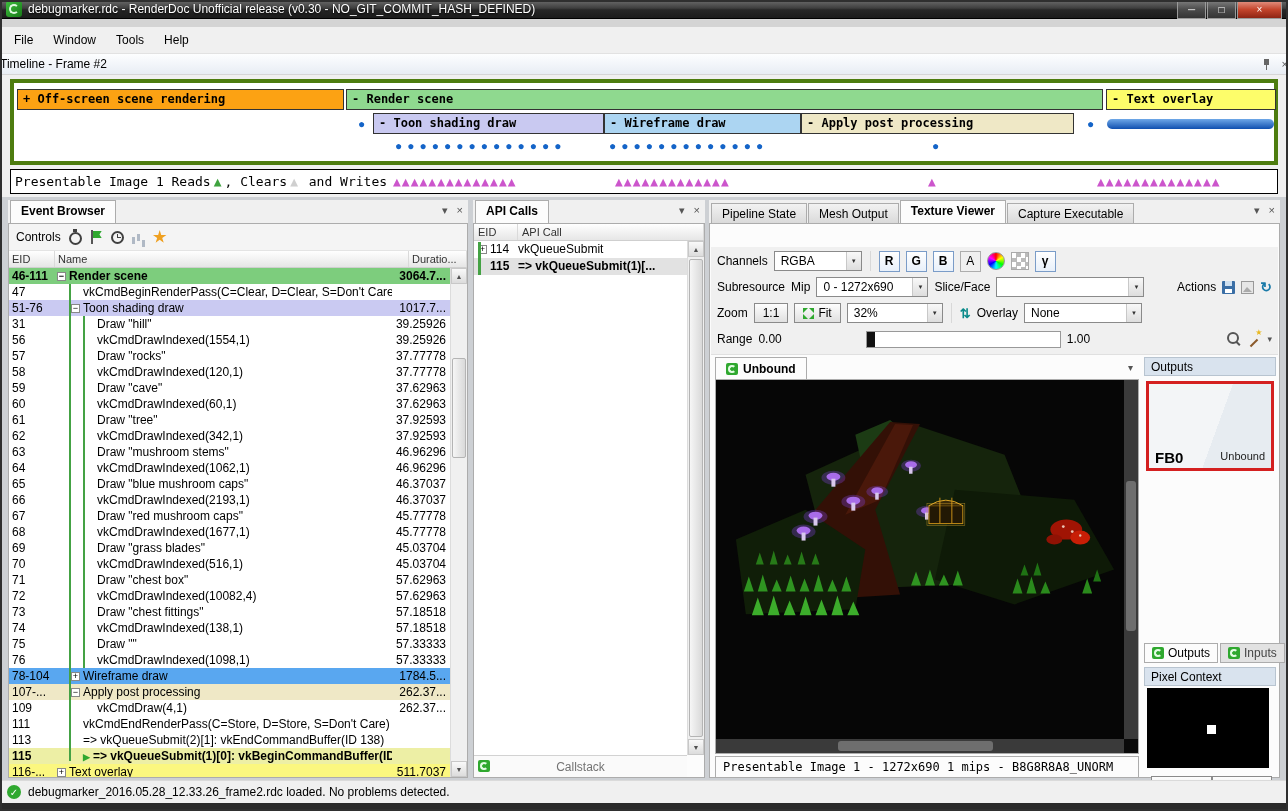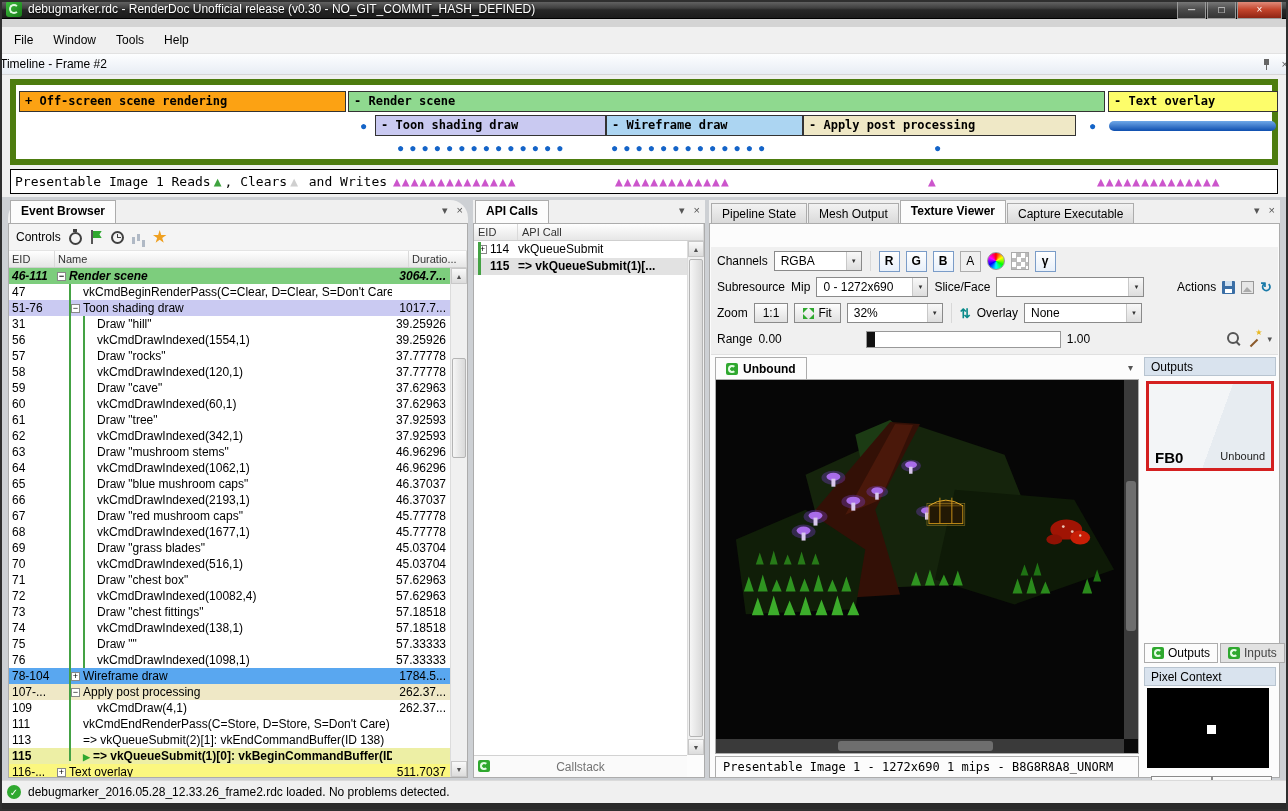--- a/index.html
+++ b/index.html
@@ -21,21 +21,21 @@
 .menu-item{padding:4px 10px;font-size:12px;}
 
 
 .timeline{position:absolute;top:54px;left:0;width:100%;height:143px;background:#F0F0F0;}
 .tl-header{height:21px;display:flex;align-items:center;gap:10px;padding:0 0;background:linear-gradient(#FDFEFF,#E8EDF4);border-bottom:1px solid #D6D6D6;}
 .tl-title{flex:1;font-size:12px;}
 .i-pin{width:11px;height:11px;position:relative;display:inline-block;}
 .i-pin::before{content:"";position:absolute;left:3px;top:0;width:5px;height:6px;background:#666;}
 .i-pin::after{content:"";position:absolute;left:5px;top:6px;width:1px;height:5px;background:#666;}
 .dock-ic{color:#555;font-size:11px;line-height:11px;}
-.tl-content{position:absolute;left:10px;right:10px;top:25px;height:86px;background:#fff;border:6px solid #4d7c0f;}
+.tl-content{position:absolute;left:10px;right:10px;top:25px;height:86px;background:#fff;border:4px solid #4d7c0f;}
 .tl-bar{position:absolute;height:21px;border:1px solid #333;font:bold 12px "DejaVu Sans Mono",monospace;line-height:19px;padding-left:5px;white-space:nowrap;overflow:hidden;}
 .tl-row1{top:6px;}.tl-row2{top:30px;}
 .bar-offscreen{left:3px;width:327px;background:#FCA213;}
 .bar-render{left:332px;width:757px;background:#8FD98F;}
 .bar-textoverlay{left:1092px;width:170px;background:#FDFD6A;}
 .bar-toon{left:359px;width:231px;background:#C9C9F1;}
 .bar-wireframe{left:590px;width:197px;background:#ACD5F2;}
 .bar-postproc{left:787px;width:273px;background:#EFE8C6;}
 .tl-dot{position:absolute;color:#1464C8;font-size:12px;line-height:10px;}
 .tl-pill{position:absolute;left:1093px;width:167px;height:10px;top:36px;border-radius:5px;background:linear-gradient(#6FA8E8,#0F4FAF);}
@@ -50,32 +50,32 @@
 
 .dock{position:absolute;left:0;top:197px;width:100%;height:583px;background:#CDD0D4;}
 .panel{position:absolute;background:#F0F0F0;}
 .panel-tabs{height:23px;display:flex;align-items:flex-end;padding-left:2px;position:relative;}
 .ptab{padding:3px 10px 2px;border:1px solid #ACACAC;border-bottom:none;background:linear-gradient(#F2F2F2,#DADADA);margin-right:1px;height:20px;font-size:12px;white-space:nowrap;}
 .ptab.active{background:#FCFCFC;font-weight:bold;height:23px;}
 .panel-icons{position:absolute;right:5px;top:5px;display:flex;gap:9px;align-items:center;}
 .panel-body{position:absolute;left:0;right:0;top:23px;bottom:0;background:#FCFCFC;border:1px solid #ACACAC;}
 
 
-#eventBrowser{left:8px;top:200px;width:460px;height:578px;border-radius:18px;}
+#eventBrowser{left:8px;top:200px;width:460px;height:578px;}
 .eb-toolbar{height:27px;display:flex;align-items:center;gap:8px;padding-left:7px;background:#F4F4F4;border-bottom:1px solid #E4E4E4;}
 .eb-head{display:grid;grid-template-columns:46px 1fr 58px;height:17px;background:linear-gradient(#FFF,#E6E6E6);border-bottom:1px solid #CFCFCF;font-size:11px;color:#333;line-height:16px;}
 .eb-head span{padding-left:3px;border-right:1px solid #DADADA;overflow:hidden;}
 .eb-rows{position:absolute;left:0;right:17px;top:44px;bottom:0;overflow:hidden;background:#fff;}
 .eb-row{display:grid;grid-template-columns:46px 1fr 58px;height:16px;line-height:16px;font-size:12px;white-space:nowrap;}
 .eb-eid{padding-left:3px;overflow:hidden;}
 .eb-name{overflow:hidden;}
 .eb-dur{text-align:right;padding-right:4px;overflow:hidden;}
 .exp{display:inline-block;width:9px;height:9px;line-height:7px;border:1px solid #888;background:#fff;font-size:9px;text-align:center;margin-right:3px;vertical-align:1px;}
 .cur{color:#2FA82F;font-size:9px;margin-right:3px;}
-.row-green{background:#7DCD7D;font-style:italic;}
+.row-green{background:#7DCD7D;}
 .row-purple{background:#CACAF2;}
 .row-selected{background:#59A7F0;}
 .row-tan{background:#EFE8C6;}
 .row-current{background:#EDEFA5;}
 .row-yellow{background:#FBF77F;}
 .flow-line{position:absolute;width:2px;background:#44A244;}
 .fl1{left:60px;top:16px;bottom:16px;}
 .fl2{left:74px;top:48px;height:352px;}
 
 

